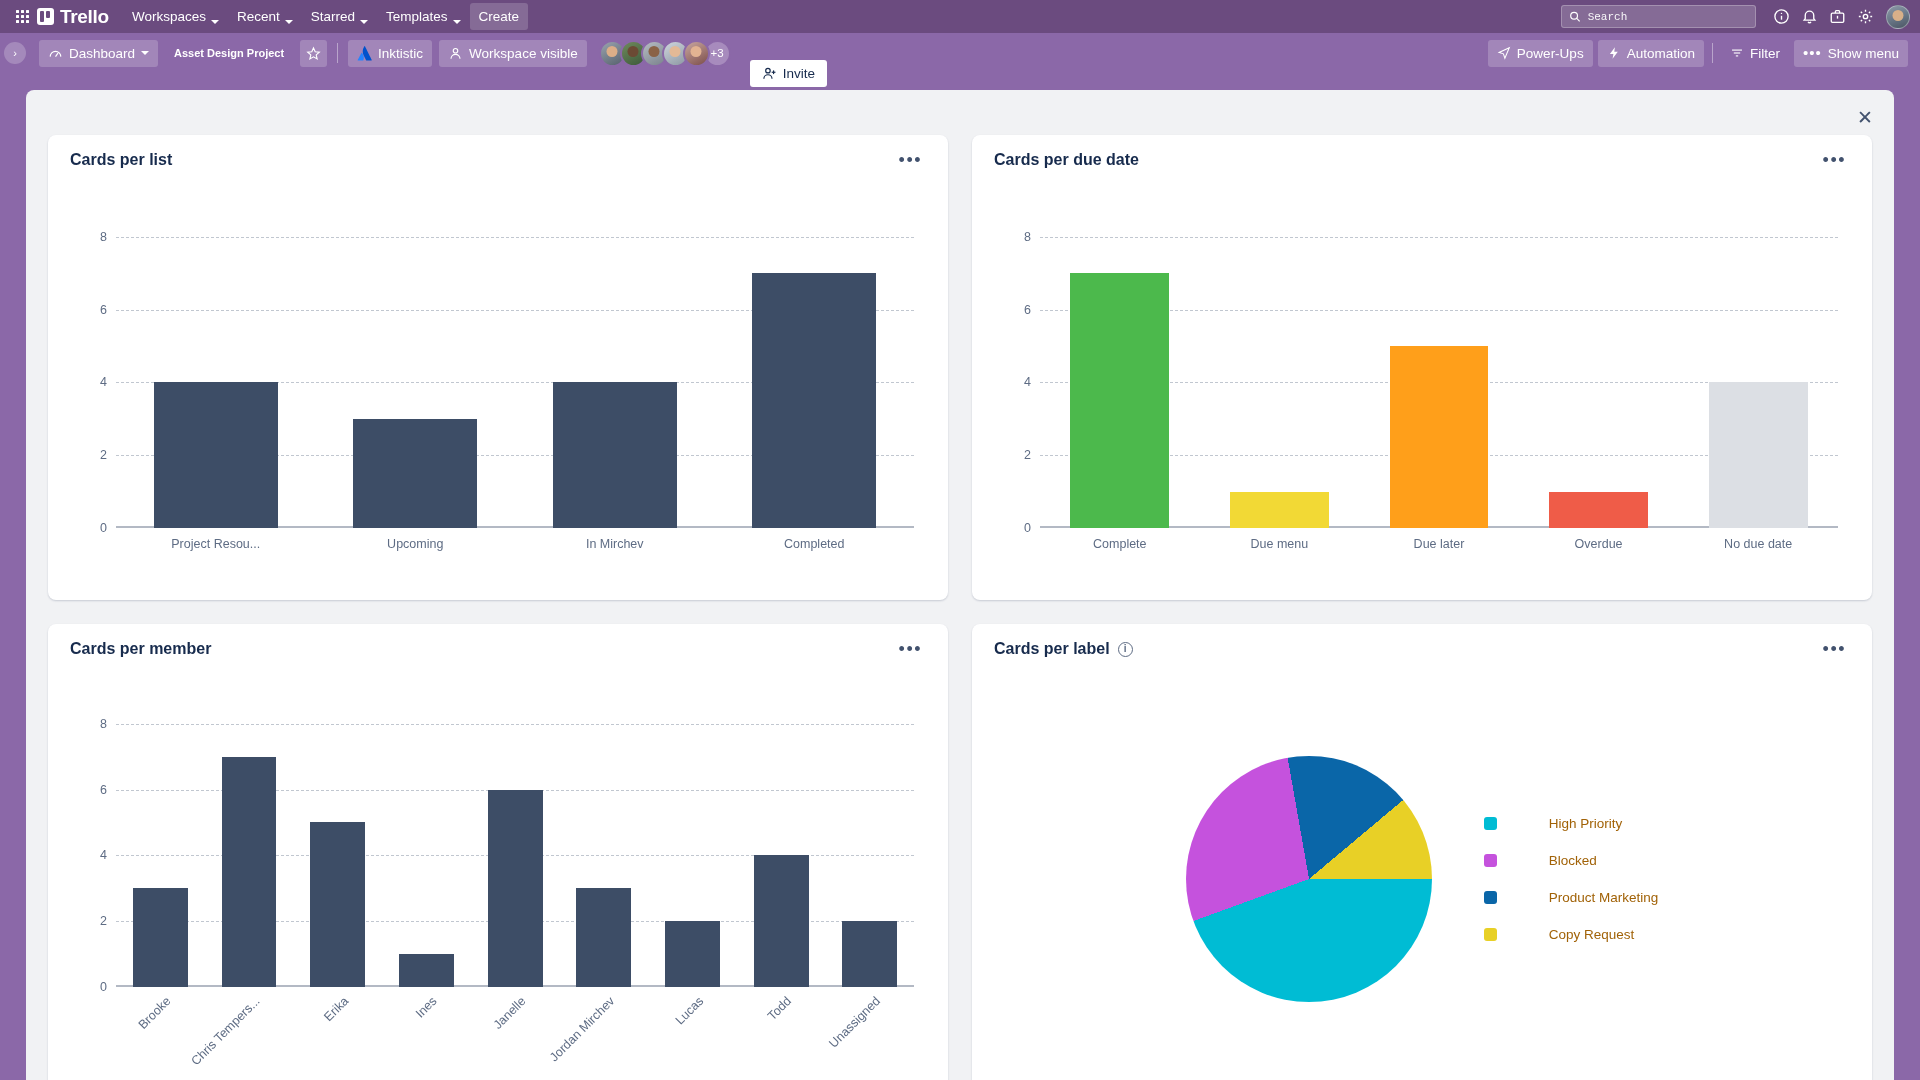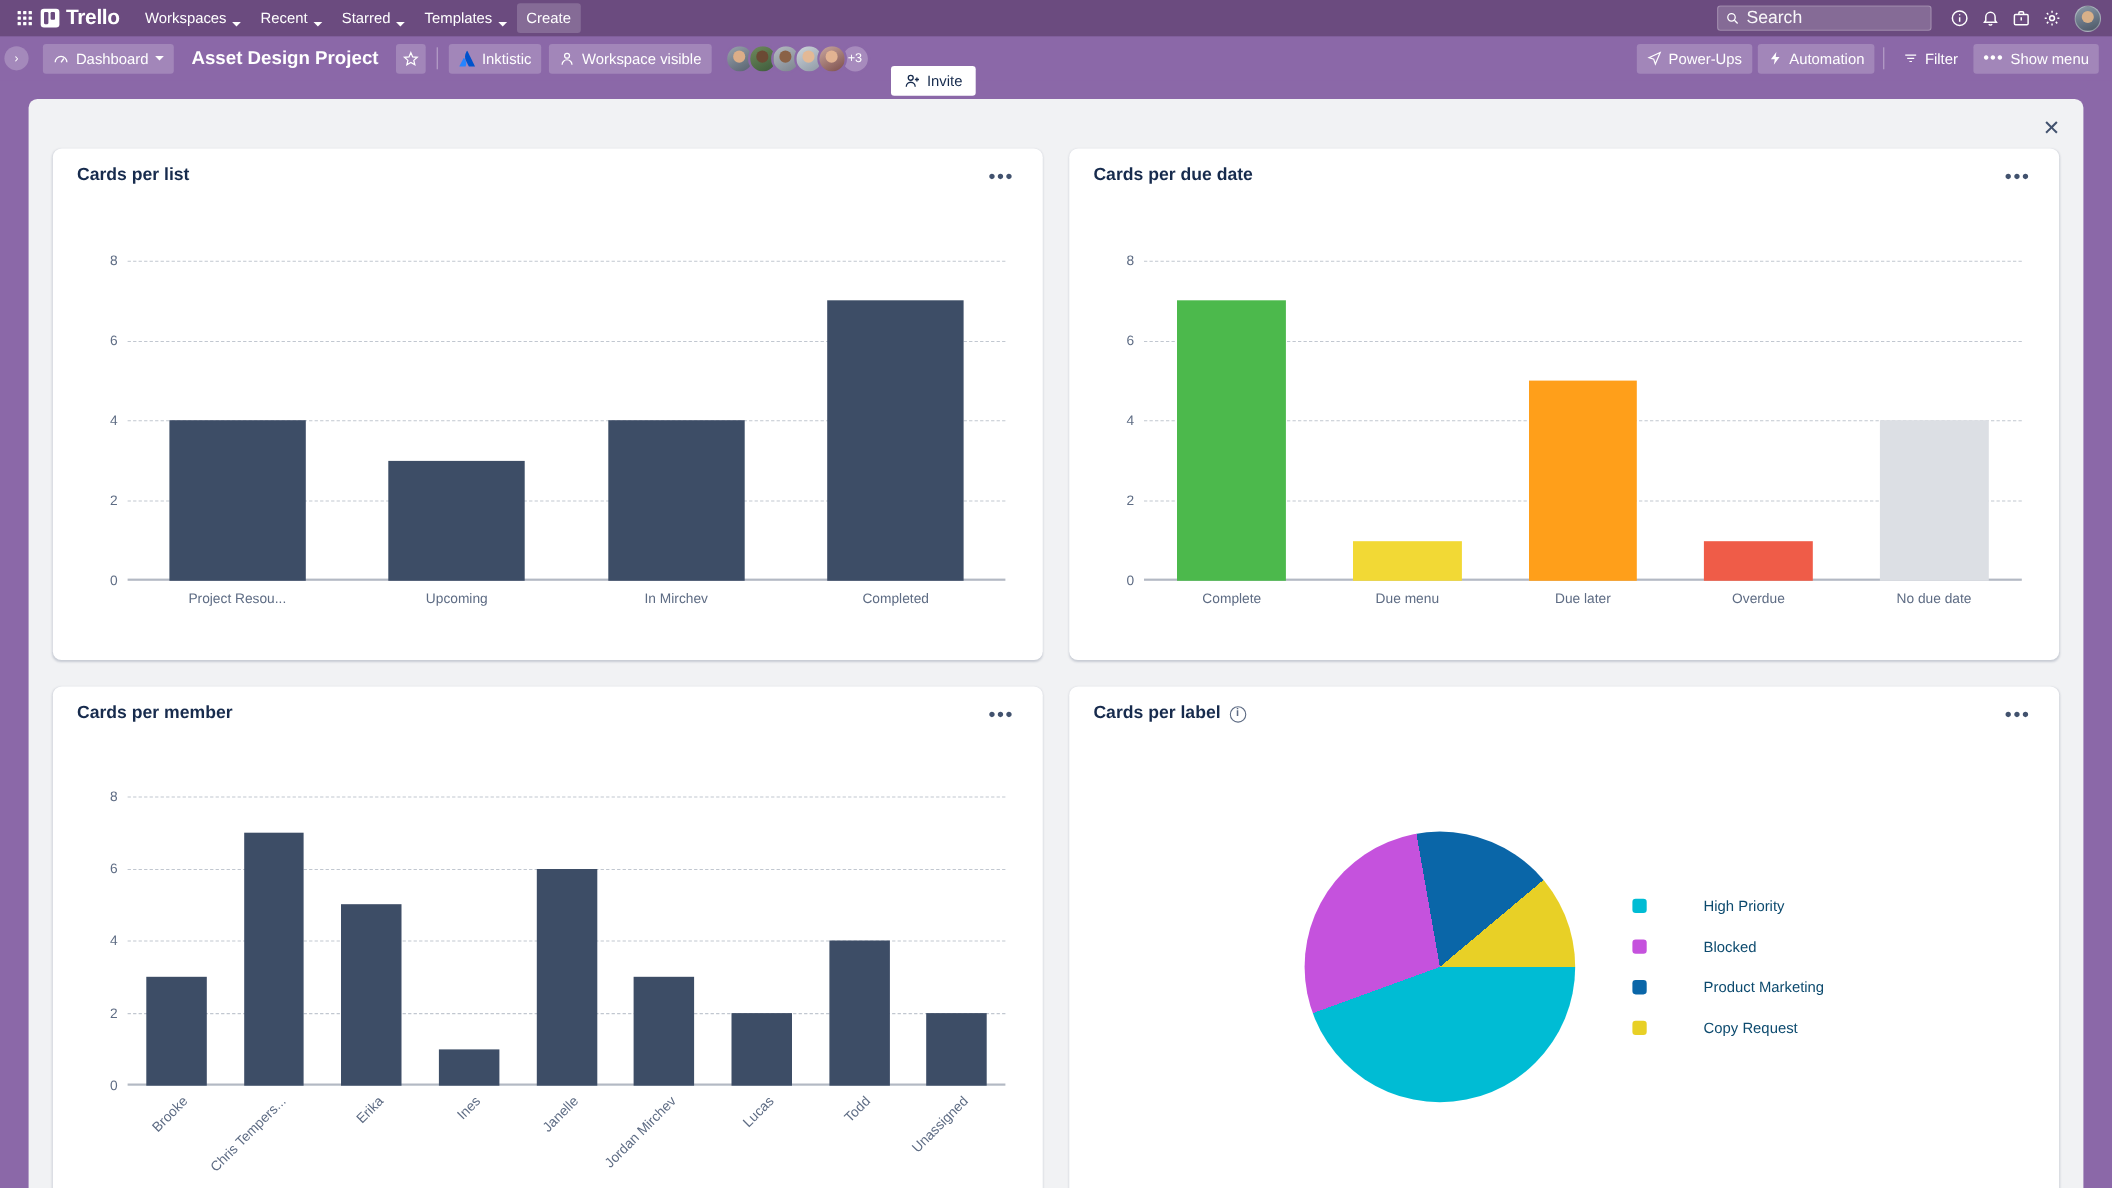--- a/index.html
+++ b/index.html
@@ -36,21 +36,21 @@
   .nav-btn.solid { background: rgba(255,255,255,.18); }
   .caret { width: 0; height: 0; border-left: 4px solid transparent; border-right: 4px solid transparent; border-top: 4.5px solid #fff; display: inline-block; }
   .nav-right { margin-left: auto; display: flex; align-items: center; gap: 2px; }
   #search-box {
     width: 195px; height: 23px; background: rgba(255,255,255,.18);
     border: 1px solid rgba(255,255,255,.25); border-radius: 3px;
     display: flex; align-items: center; padding: 0 7px; gap: 7px; margin-right: 10px;
   }
   #search-box input {
     background: transparent; border: 0; outline: 0; color: #f0abfc;
-    font-size: 16px; font-family: Liberation Sans, sans-serif; width: 100%;
+    font-size: 11px; font-family: Liberation Mono, monospace; width: 100%;
   }
   #search-box input::placeholder { color: #fff; opacity: .95; }
   .ic { width: 26px; height: 26px; display: flex; align-items: center; justify-content: center; border-radius: 3px; cursor: pointer; }
   .avatar-top {
     width: 24px; height: 24px; border-radius: 50%; margin-left: 6px; cursor: pointer;
     background: linear-gradient(160deg,#8d9aa8 0%,#6e7c8c 45%,#4a5563 100%);
     border: 1px solid rgba(255,255,255,.35); position: relative; overflow: hidden;
   }
   .avatar-top::after {
     content: ""; position: absolute; left: 50%; top: 22%; transform: translateX(-50%);
@@ -69,21 +69,21 @@
     background: rgba(255,255,255,.22); color: #fff; font-size: 11px;
     display: flex; align-items: center; justify-content: center; cursor: pointer; flex: 0 0 auto;
     margin-right: 6px;
   }
   .bb {
     color: #fff; font-size: 13.5px; border-radius: 3px; padding: 6px 9px;
     display: flex; align-items: center; gap: 6px; cursor: pointer; white-space: nowrap;
     background: rgba(255,255,255,.2);
   }
   .bb.plain { background: transparent; }
-  #board-title { font-size: 17px; font-weight: 700; color: #fff; padding: 5px 9px; border-radius: 3px; cursor: pointer; white-space: nowrap; }
+  #board-title { font-size: 11px; font-weight: 700; color: #fff; padding: 5px 9px; border-radius: 3px; cursor: pointer; white-space: nowrap; }
   .star-btn { width: 27px; height: 27px; display: flex; align-items: center; justify-content: center; border-radius: 3px; cursor: pointer; background: rgba(255,255,255,.2); }
   .divider-v { width: 1px; height: 20px; background: rgba(255,255,255,.4); margin: 0 3px; }
   .members { display: flex; align-items: center; margin-left: 5px; }
   .members .m {
     width: 27px; height: 27px; border-radius: 50%; margin-left: -6px;
     border: 2px solid #8b68a8; position: relative; overflow: hidden; cursor: pointer;
   }
   .members .m:first-child { margin-left: 0; }
   .members .m::after {
     content: ""; position: absolute; left: 50%; top: 20%; transform: translateX(-50%);
@@ -154,21 +154,21 @@
     white-space: nowrap; text-align: center; left: 50%; transform: translateX(-50%);
   }
   .xlab.rot { transform-origin: right top; transform: rotate(-45deg); left: auto; right: 46%; top: calc(100% + 7px); }
 
   
   .pie-wrap { position: absolute; inset: 0; display: flex; align-items: center; justify-content: center; gap: 52px; padding-top: 14px; }
   #pie { width: 246px; height: 246px; border-radius: 50%; flex: 0 0 auto; }
   .legend { display: flex; flex-direction: column; gap: 22px; }
   .leg { display: flex; align-items: center; gap: 12px; cursor: pointer; }
   .swatch { width: 13px; height: 13px; border-radius: 3px; flex: 0 0 auto; }
-  .leg-label { font-size: 13.5px; color: #0c4a6e; white-space: nowrap; margin-left: 40px; }
+  .leg-label { font-size: 13.5px; color: #a16207; white-space: nowrap; margin-left: 40px; }
 </style>
 </head>
 <body>
 
 <div id="topnav">
   <div class="grid-icon">
     <i></i>
       <i></i>
       <i></i>
       <i></i>

